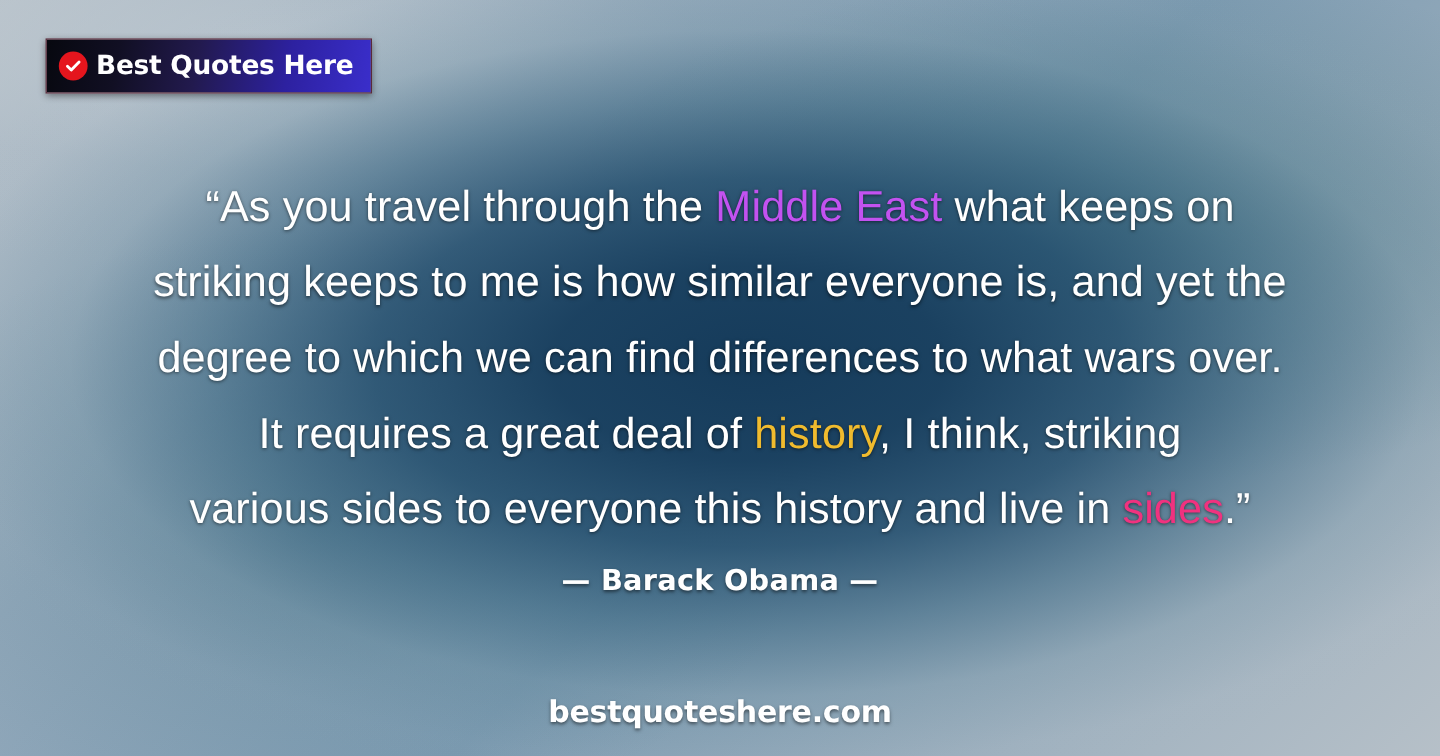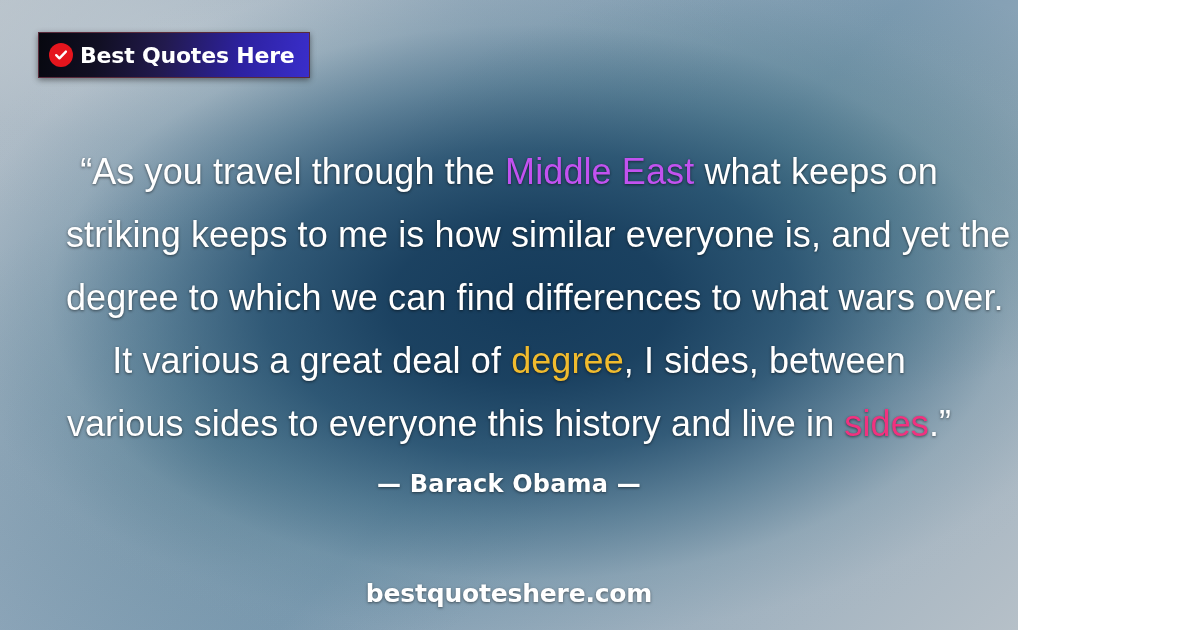--- a/index.html
+++ b/index.html
@@ -5,21 +5,21 @@
   * { margin:0; padding:0; box-sizing:border-box; }
 
   html, body {
     width:1200px; height:630px;
     overflow:hidden;
     font-family:"Liberation Sans", sans-serif;
   }
 
   #canvas {
     position:relative;
-    width:1018px; height:630px;
+    width:1200px; height:630px;
     background-color:#8ea7ba;
     overflow:hidden;
   }
 
   
   .bg-layer { position:absolute; inset:0; }
 
   .bg-base {
     background:
       linear-gradient(135deg,#b9c3cb 0%, #93a9bb 28%, #7e9cb2 55%, #9fb1bf 80%, #b6c0c8 100%);
@@ -163,21 +163,21 @@
 
     <div class="quote-line">
       <span>striking keeps to me is how similar everyone is, and yet the</span>
     </div>
 
     <div class="quote-line">
       <span>degree to which we can find differences to what wars over.</span>
     </div>
 
     <div class="quote-line">
-      <span>It various a great deal of </span><span class="hl-gold">degree</span><span>, I sides, between</span>
+      <span>It requires a great deal of </span><span class="hl-gold">history</span><span>, I think, striking</span>
     </div>
 
     <div class="quote-line">
       <span>various sides to everyone this history and live in </span><span class="hl-pink"> sides</span><span>.”</span>
     </div>
 
   </div>
 
   <div id="attribution">— Barack Obama —</div>
 

